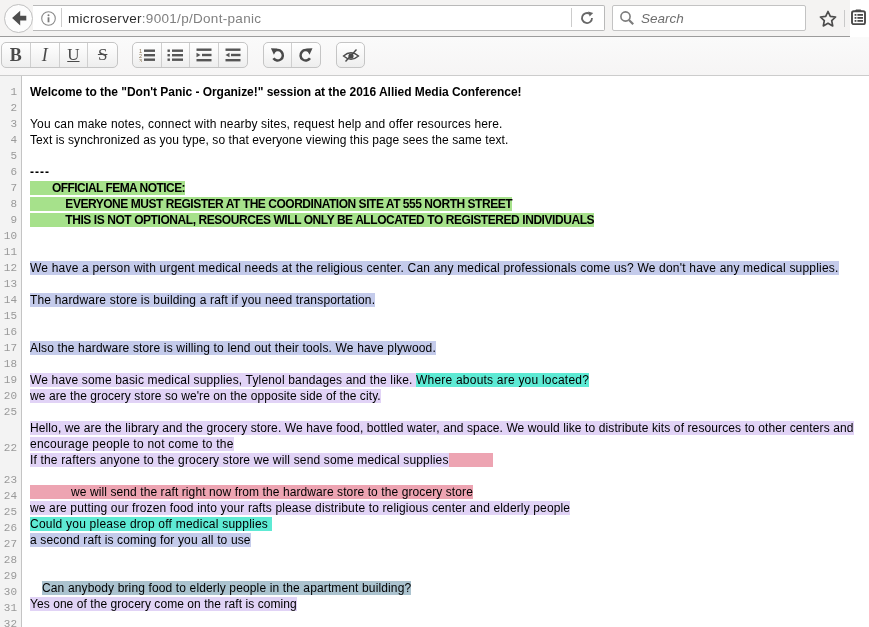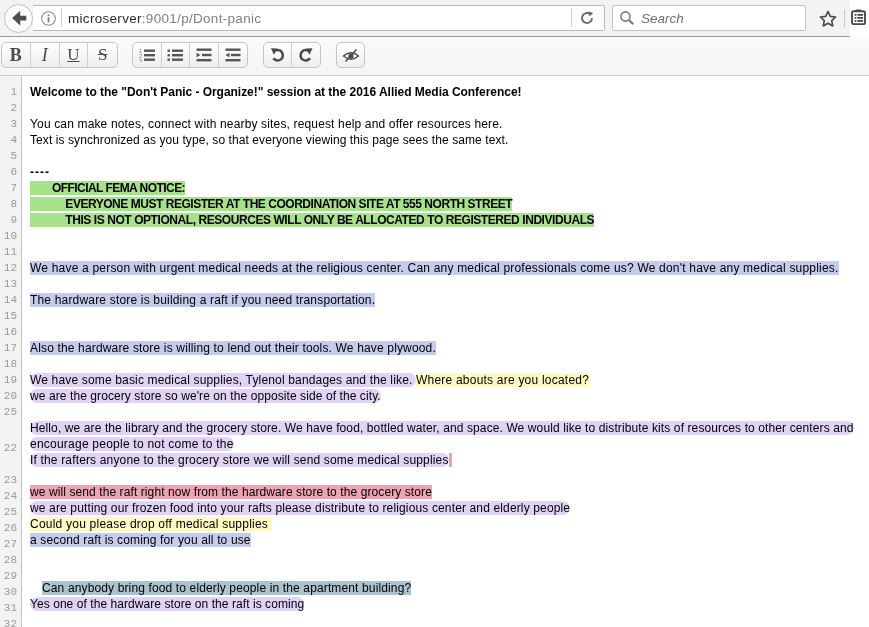--- a/index.html
+++ b/index.html
@@ -44,23 +44,23 @@
   text-align:right; }
 #gutter div { height:16px; line-height:16px; padding-right:4px; }
 #gutter div.dbl { height:32px;margin-top:20px; }
 #text { position:absolute; left:30px; top:8px; width:835px;
   font-size:12px; line-height:16px; color:#000; }
 #text div { height:16px; white-space:nowrap; }
 #text div.dbl { height:32px; white-space:normal; }
 .b { font-weight:bold; }
 .hg { background:#a6e18b;padding-left:22px; }   
 .hb { background:#c4cbeb; }   
-.hv { background:#e1d3f6;border-radius:7px; }   
-.hp { background:#fef9c3;margin-top:44px; }   
-.hr { background:#eda4b2; }   
+.hv { background:#e1d3f6; }   
+.hp { background:#5eead4;margin-top:44px; }   
+.hr { background:#eda4b2;padding-left:41px; }   
 .hs { background:#abc3cf;margin-left:12px; }   
 </style>
 </head>
 <body>
 
 <div id="chrome">
   <div id="backbtn"></div>
   <svg style="position:absolute;left:11px;top:9px;z-index:3" width="17" height="18" viewBox="0 0 17 18">
     <path d="M1.1 9.1 L9.2 1.8 L9.2 6.8 L15.3 6.8 L15.3 11.6 L9.2 11.6 L9.2 16.5 Z" fill="#4d4d4d"></path>
   </svg>
@@ -230,16 +230,16 @@
     <div class="dbl"><span class="hv" style="letter-spacing:0.109px">Hello, we are the library and the grocery store. We have food, bottled water, and space. We would like to distribute kits of resources to other centers and</span><br><span class="hv" style="letter-spacing:0.232px">encourage people to not come to the</span></div>
     <div><span class="hv" style="letter-spacing:0.161px">If the rafters anyone to the grocery store we will send some medical supplies</span><span class="hr">&nbsp;</span></div>
     <div></div>
     <div style="letter-spacing:0.093px"><span class="hr">we will send the raft right now from the hardware store to the grocery store</span></div>
     <div style="letter-spacing:0.141px"><span class="hv">we are putting our frozen food into your rafts please distribute to religious center and elderly people</span></div>
     <div style="letter-spacing:0.225px"><span class="hp">Could you please drop off medical supplies&nbsp;</span></div>
     <div style="letter-spacing:0.14px"><span class="hb">a second raft is coming for you all to use</span></div>
     <div></div>
     <div></div>
     <div style="letter-spacing:0.135px"><span class="hs">Can anybody bring food to elderly people in the apartment building?</span></div>
-    <div style="letter-spacing:0.061px"><span class="hv">Yes one of the hardware store on the raft is coming</span></div>
+    <div style="letter-spacing:0.061px"><span class="hv">Yes one of the grocery come on the raft is coming</span></div>
     <div></div>
   </div>
 </div>
 
 </body></html>

